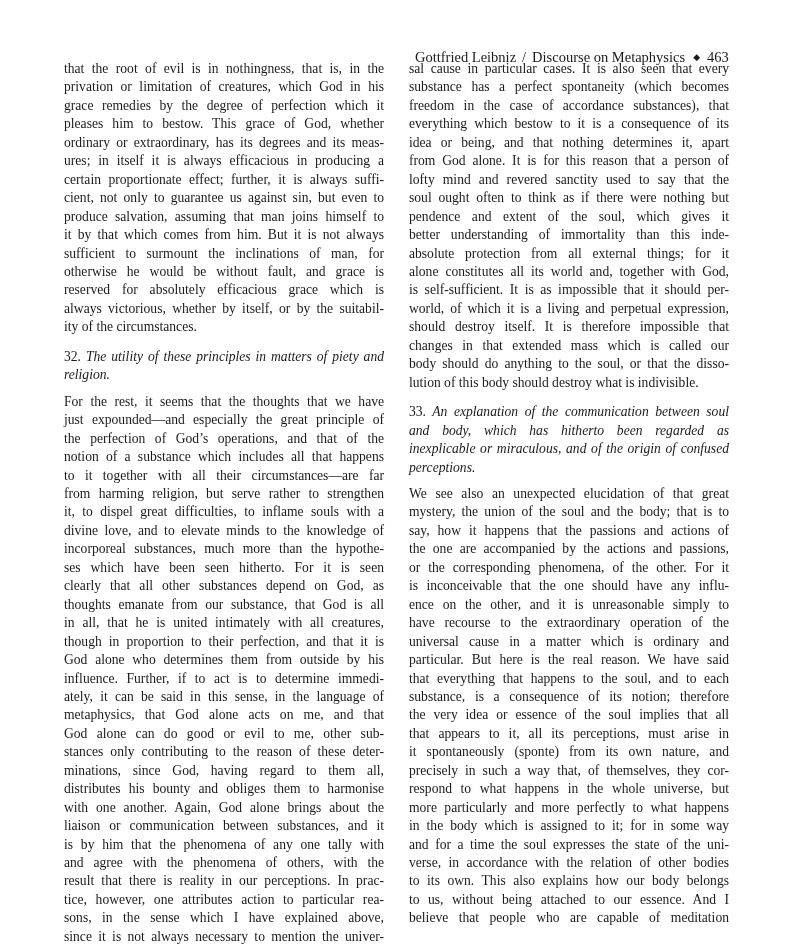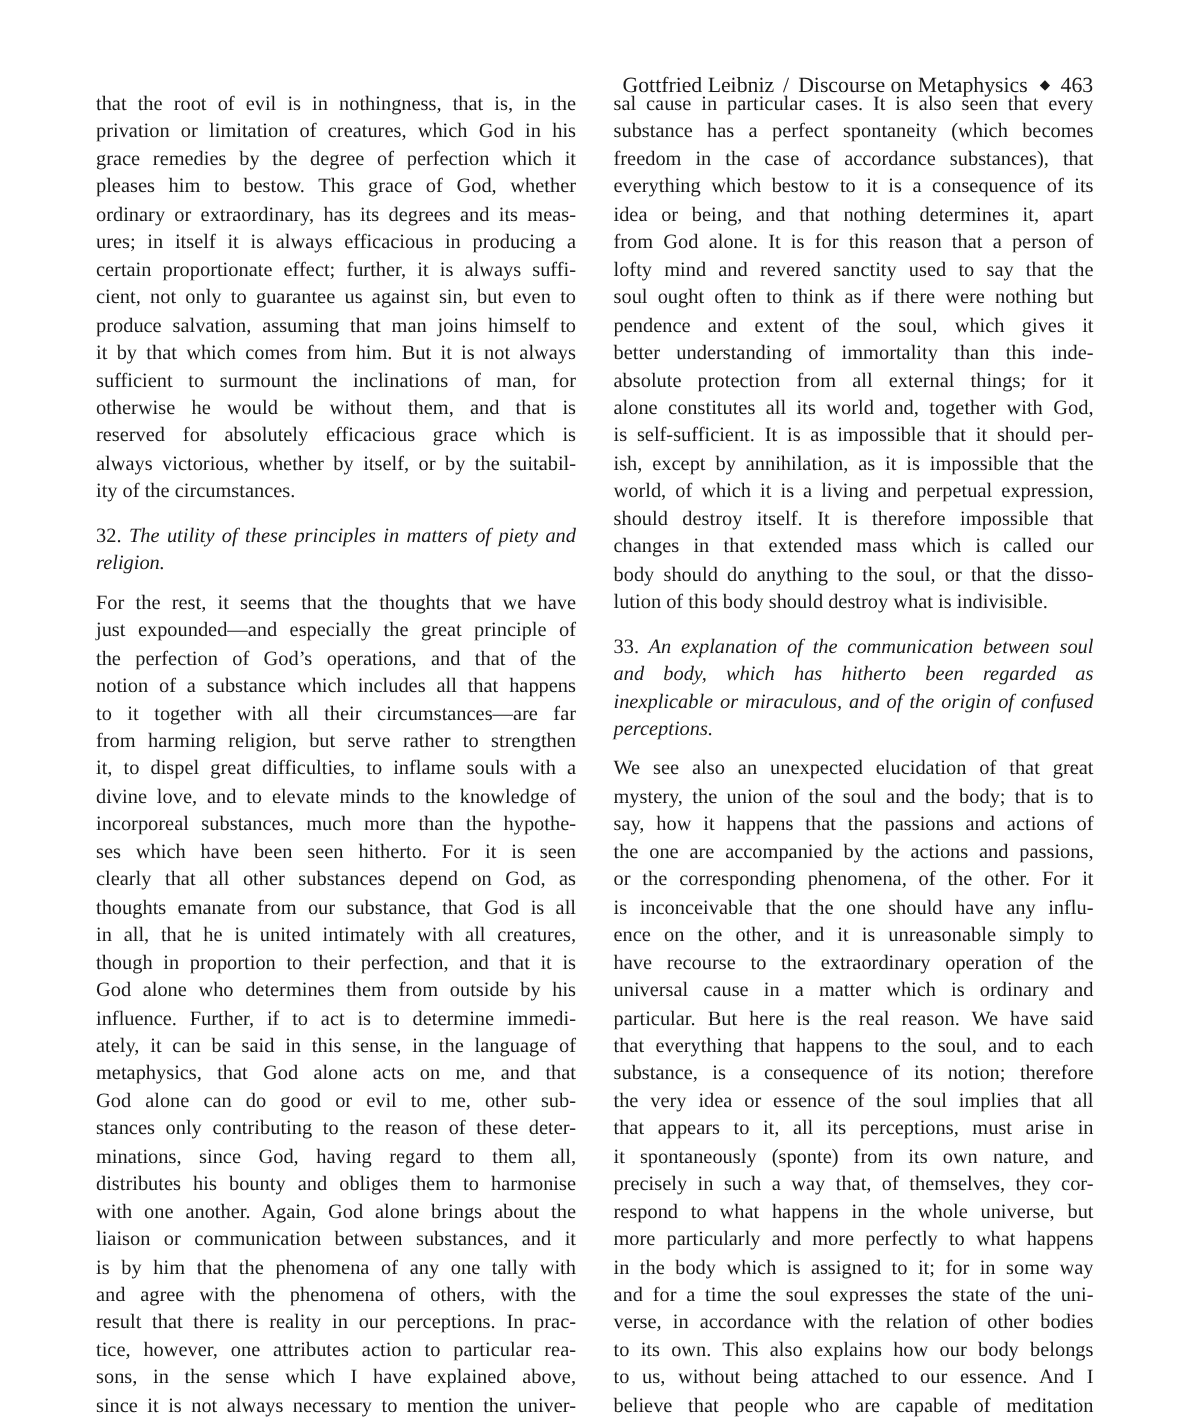--- a/index.html
+++ b/index.html
@@ -44,21 +44,21 @@
       <span class="line">privation or limitation of creatures, which God in his</span>
       <span class="line">grace remedies by the degree of perfection which it</span>
       <span class="line">pleases him to bestow. This grace of God, whether</span>
       <span class="line">ordinary or extraordinary, has its degrees and its meas-</span>
       <span class="line">ures; in itself it is always efficacious in producing a</span>
       <span class="line">certain proportionate effect; further, it is always suffi-</span>
       <span class="line">cient, not only to guarantee us against sin, but even to</span>
       <span class="line">produce salvation, assuming that man joins himself to</span>
       <span class="line">it by that which comes from him. But it is not always</span>
       <span class="line">sufficient to surmount the inclinations of man, for</span>
-      <span class="line">otherwise he would be without them, and that is</span>
+      <span class="line">otherwise he would be without fault, and grace is</span>
       <span class="line">reserved for absolutely efficacious grace which is</span>
       <span class="line">always victorious, whether by itself, or by the suitabil-</span>
       <span class="line last">ity of the circumstances.</span>
     </p>
   <h3>
     <span class="num">32.</span>
     <span>The utility of these principles in matters of piety and religion.</span>
   </h3>
   <p id="lp2">
       <span class="line">For the rest, it seems that the thoughts that we have</span>
@@ -102,21 +102,20 @@
       <span class="line">everything which bestow to it is a consequence of its</span>
       <span class="line">idea or being, and that nothing determines it, apart</span>
       <span class="line">from God alone. It is for this reason that a person of</span>
       <span class="line">lofty mind and revered sanctity used to say that the</span>
       <span class="line">soul ought often to think as if there were nothing but</span>
       <span class="line">pendence and extent of the soul, which gives it</span>
       <span class="line">better understanding of immortality than this inde-</span>
       <span class="line">absolute protection from all external things; for it</span>
       <span class="line">alone constitutes all its world and, together with God,</span>
       <span class="line">is self-sufficient. It is as impossible that it should per-</span>
-      <span class="line">ish, except by annihilation, as it is impossible that the</span>
       <span class="line">world, of which it is a living and perpetual expression,</span>
       <span class="line">should destroy itself. It is therefore impossible that</span>
       <span class="line">changes in that extended mass which is called our</span>
       <span class="line">body should do anything to the soul, or that the disso-</span>
       <span class="line last">lution of this body should destroy what is indivisible.</span>
     </p>
   <h3>
     <span class="num">33.</span>
     <span>An explanation of the communication between soul and body, which has hitherto been regarded as inexplicable or miraculous, and of the origin of confused perceptions.</span>
   </h3>

